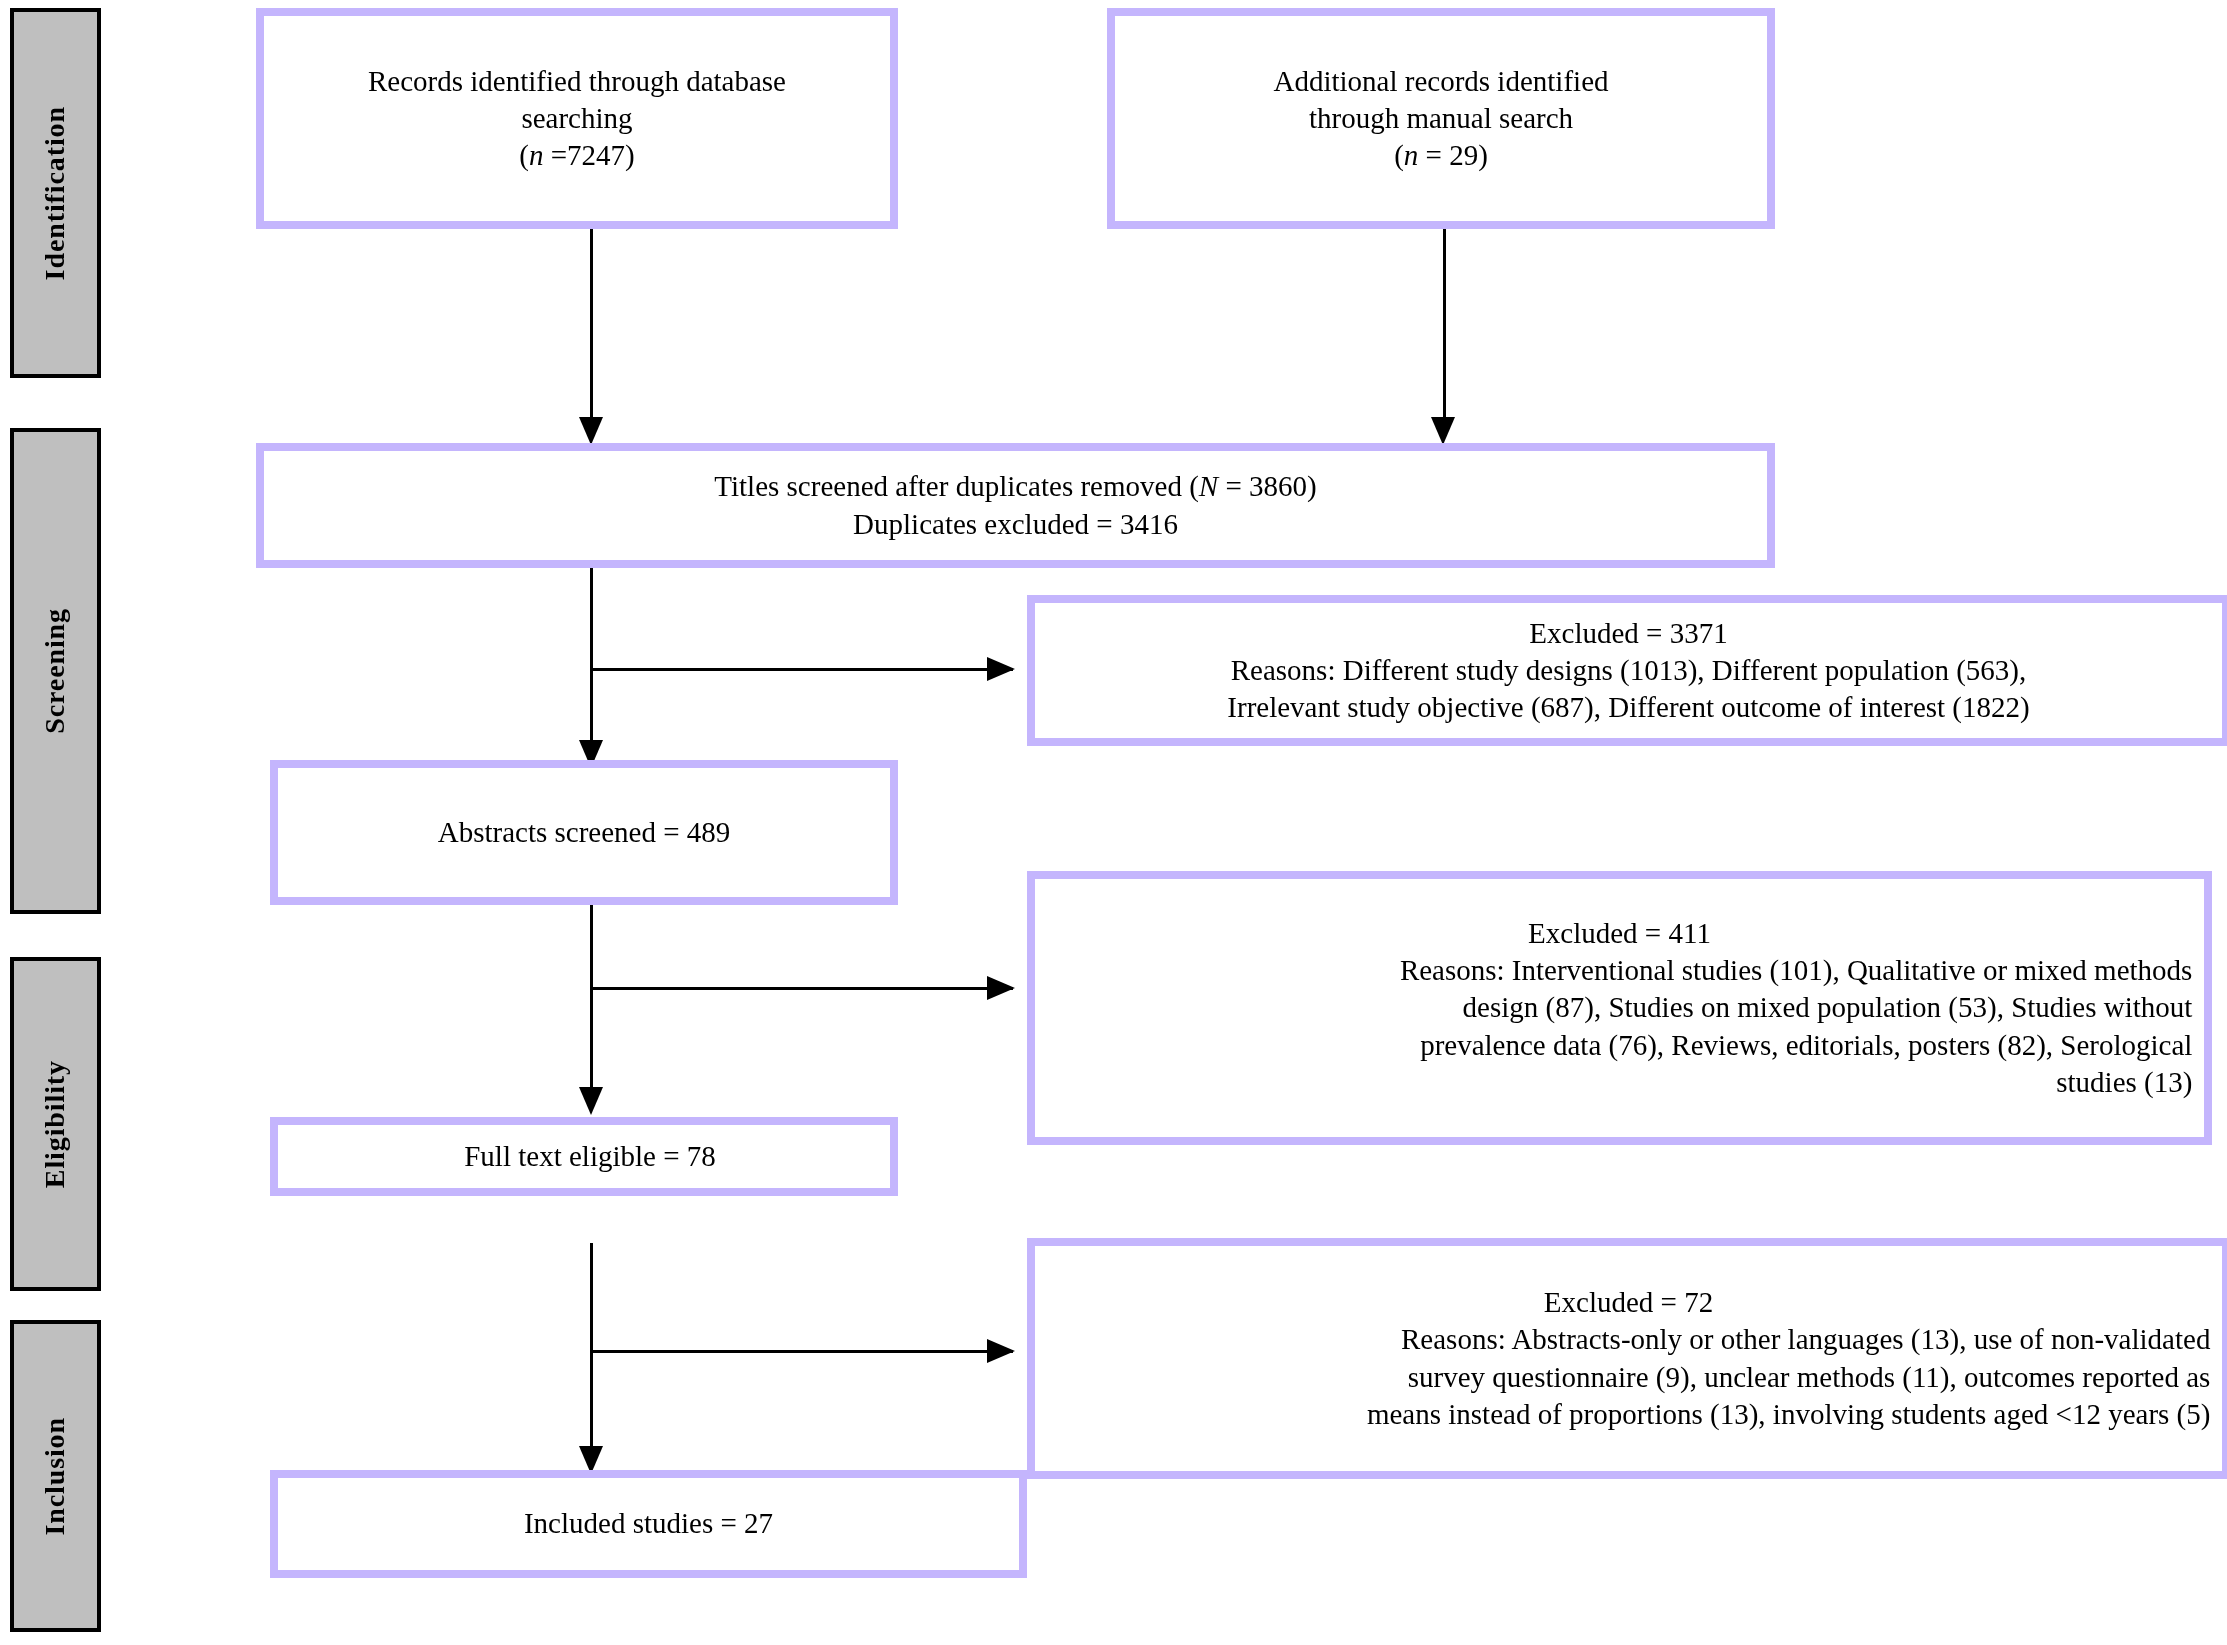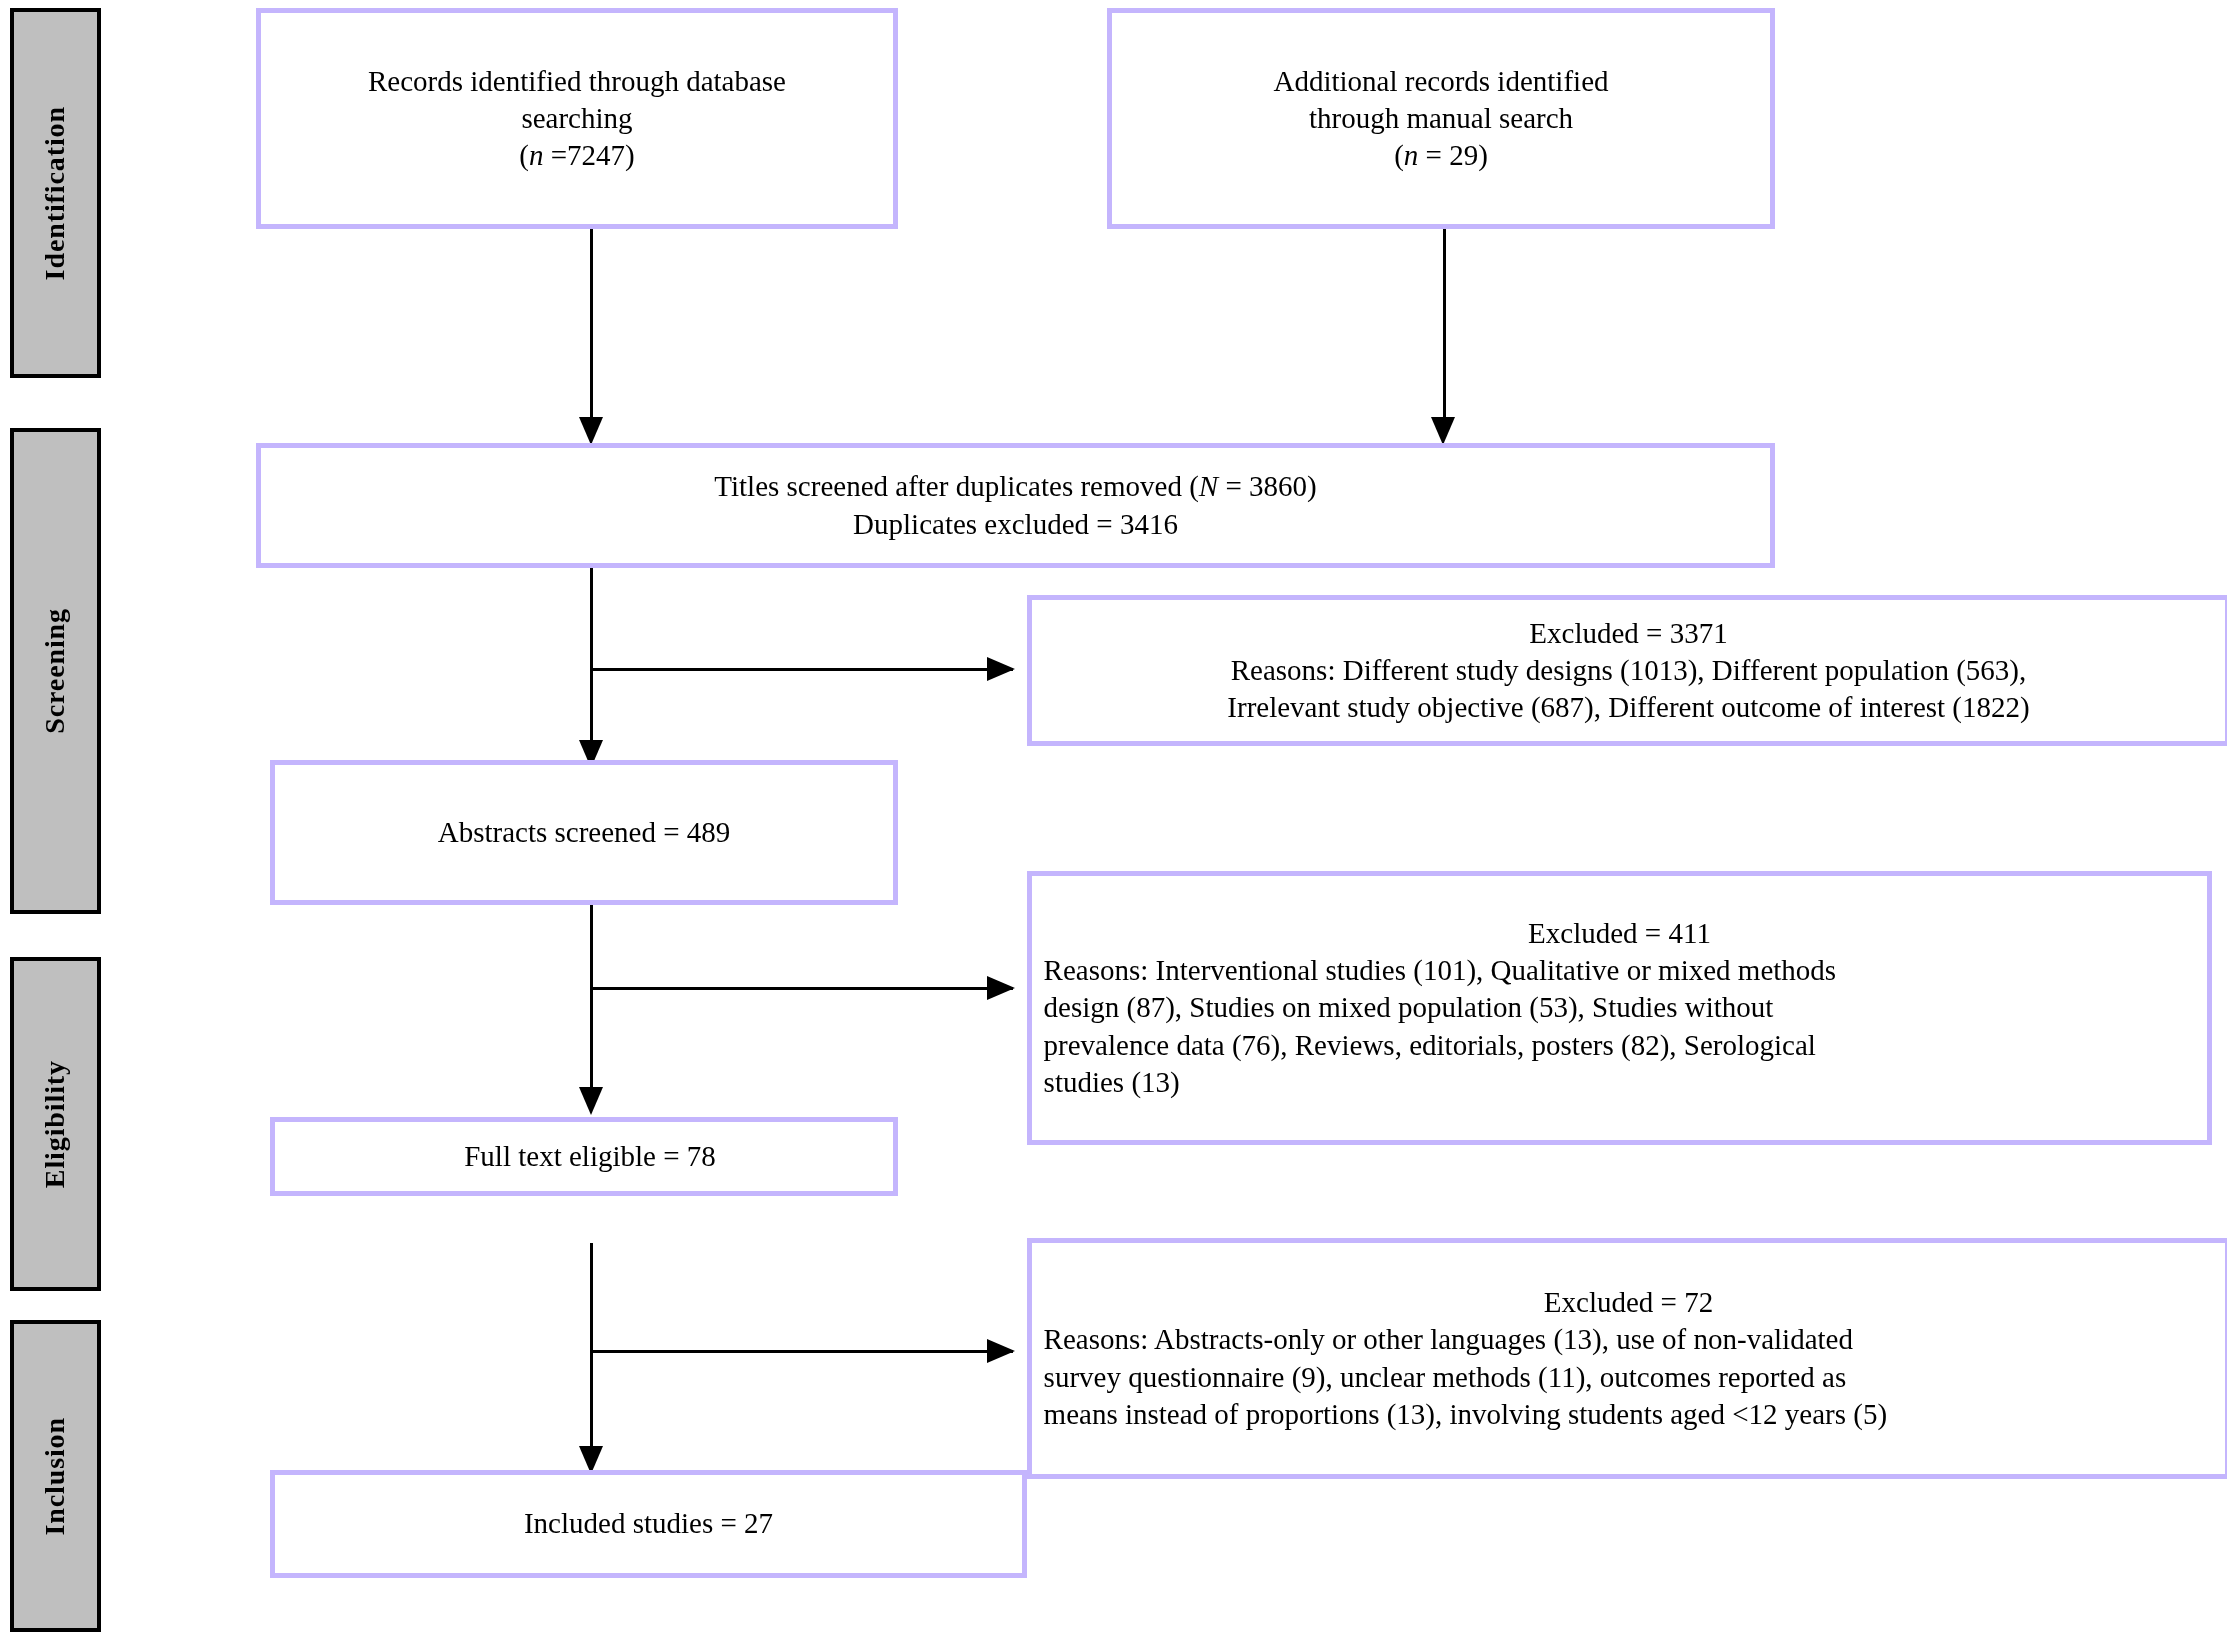--- a/index.html
+++ b/index.html
@@ -34,38 +34,38 @@
     letter-spacing: 0.9px;
     color: #000000;
     white-space: nowrap;
     line-height: 1;
   }
 
   
   .flow-box {
     position: absolute;
     background: #ffffff;
-    border: 5px solid #c4b5fd;
+    border: 8px solid #c4b5fd;
     box-sizing: border-box;
     display: flex;
     flex-direction: column;
     align-items: center;
     justify-content: center;
     color: #000000;
   }
   .flow-box.left-align {
     align-items: stretch;
   }
   .box-text {
     font-size: 29px;
     line-height: 1.28;
     text-align: center;
     padding: 0 11.6px;
   }
-  .box-text.ta-left  { text-align: left; }
+  .box-text.ta-left  { text-align: right; margin-left: 36px; }
   .box-text.ta-center{ text-align: center; }
   .ital { font-style: italic; }
 
   
   .vline {
     position: absolute;
     background: #000000;
     width: 3.1px;
   }
   .hline {

